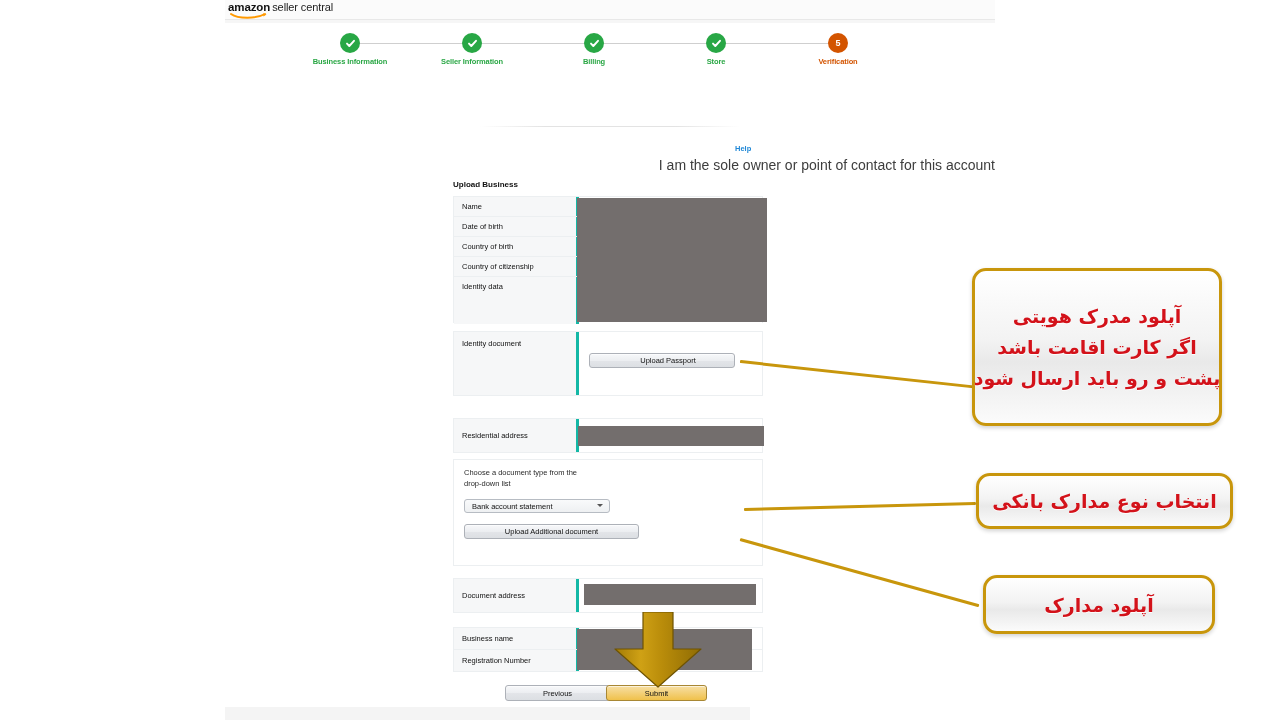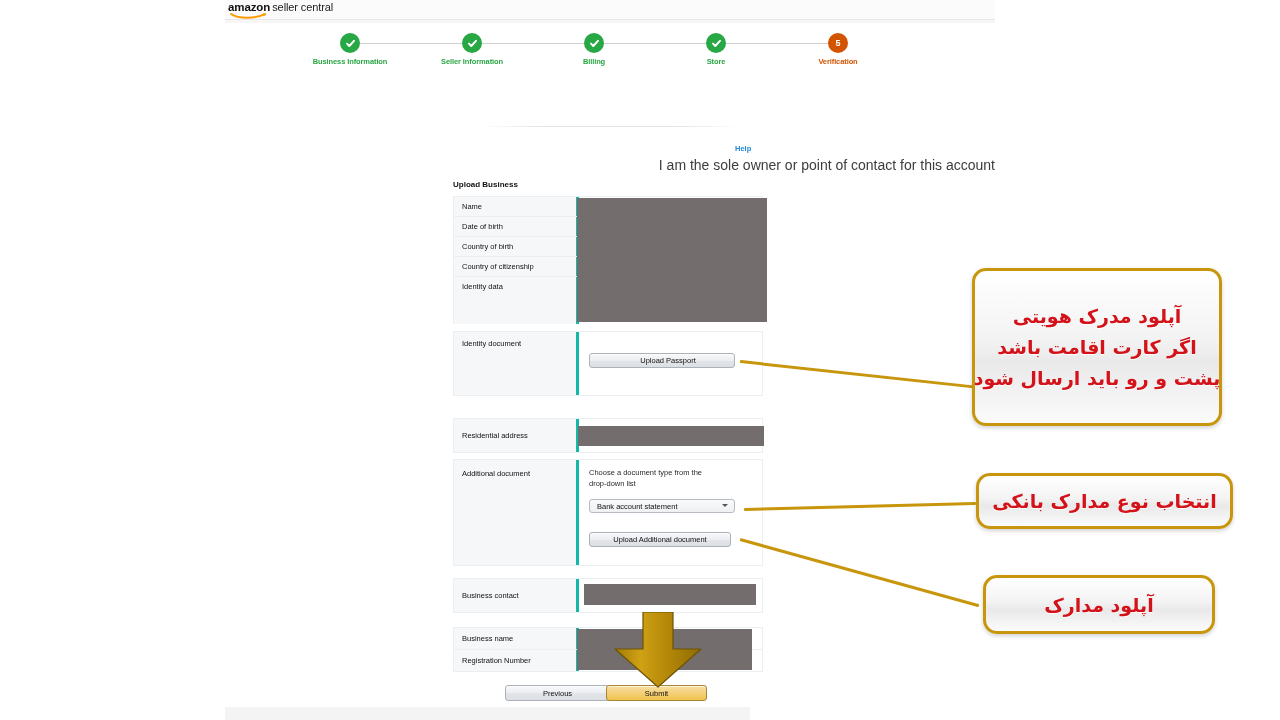--- a/index.html
+++ b/index.html
@@ -215,38 +215,37 @@
   <div class="ftable" style="left:228px;top:418px;width:310px;height:35px;">
     <div class="frow" style="height:33px;">
       <div class="fcell-label">Residential address</div>
       <div class="fcell-val"></div>
     </div>
   </div>
   <div class="redact" style="left:353px;top:426px;width:186px;height:20px;"></div>
 
   <div class="ftable" style="left:228px;top:459px;width:310px;height:107px;">
     <div class="frow" style="height:105px;">
-      <div class="fcell-label" style="align-items:flex-start;padding-top:9px;">Additional document</div>
       <div class="fcell-val">
         <div class="hint" style="position:absolute;left:10px;top:8px;width:150px;">
           <div>Choose a document type from the</div>
           <div>drop-down list</div>
         </div>
         <div class="select" style="position:absolute;left:10px;top:39px;width:146px;height:14px;">
           <span>Bank account statement</span>
           <span class="caret"></span>
         </div>
-        <div class="btn" style="position:absolute;left:10px;top:64px;width:142px;height:15px;margin-top:8px;">Upload Additional document</div>
+        <div class="btn" style="position:absolute;left:10px;top:64px;width:175px;height:15px;">Upload Additional document</div>
       </div>
     </div>
   </div>
 
   <div class="ftable" style="left:228px;top:578px;width:310px;height:35px;">
     <div class="frow" style="height:33px;">
-      <div class="fcell-label">Business contact</div>
+      <div class="fcell-label">Document address</div>
       <div class="fcell-val"></div>
     </div>
   </div>
   <div class="redact" style="left:359px;top:584px;width:172px;height:21px;"></div>
 
   <div class="ftable" style="left:228px;top:627px;width:310px;height:45px;">
     <div class="frow" style="height:22px;">
       <div class="fcell-label">Business name</div>
       <div class="fcell-val"></div>
     </div>

